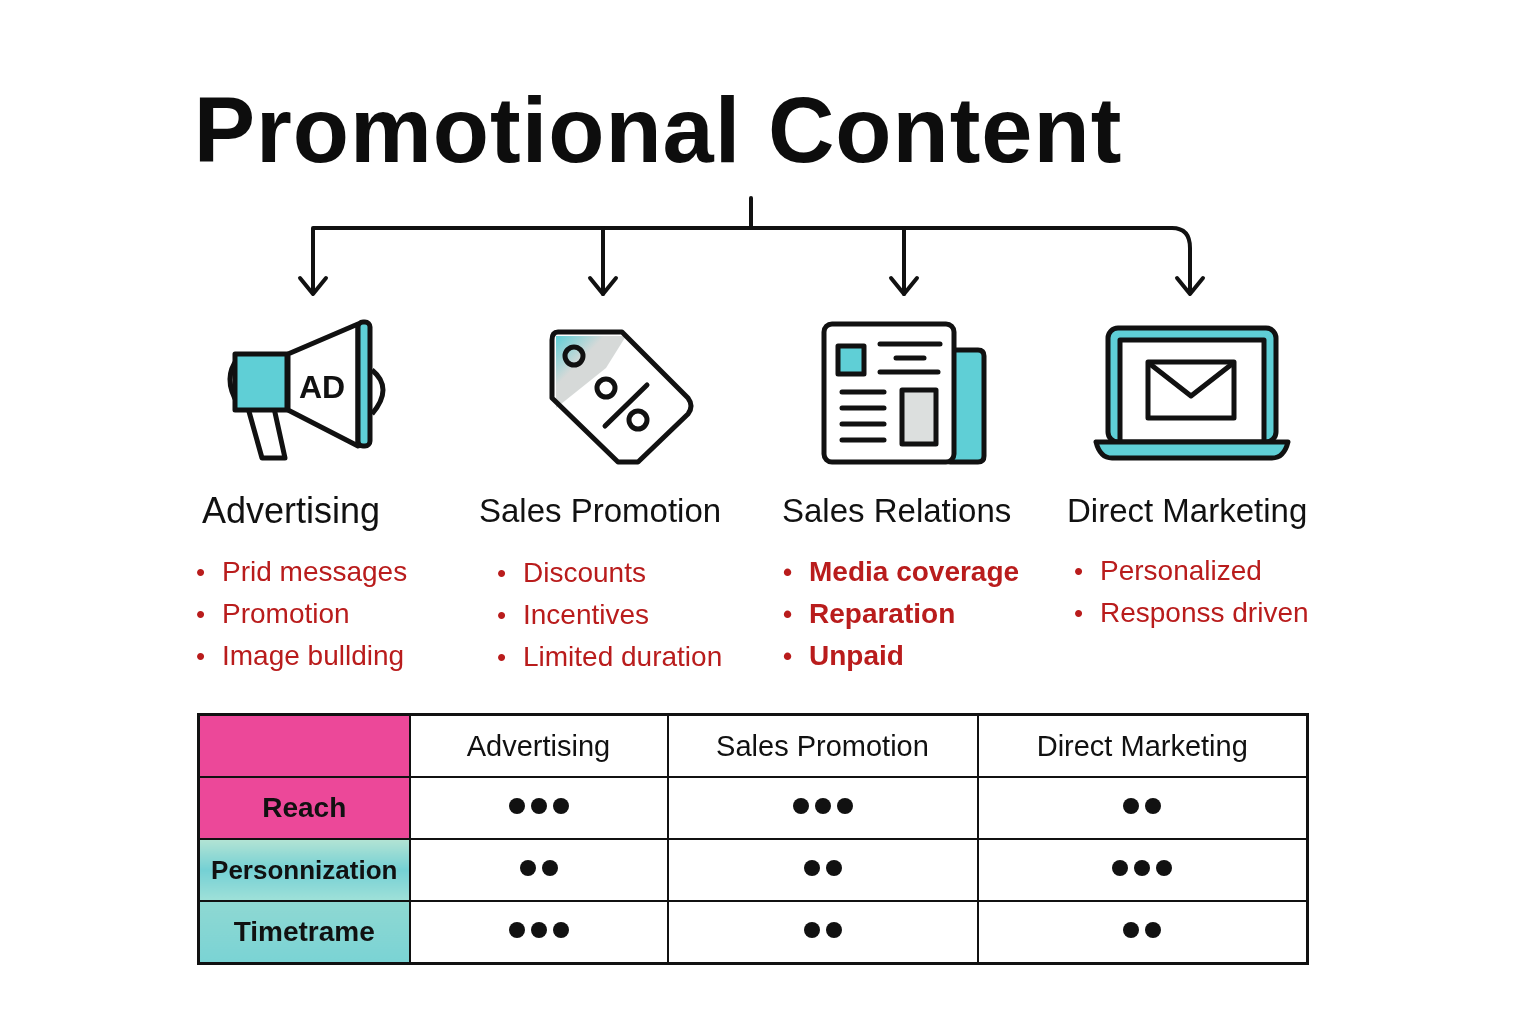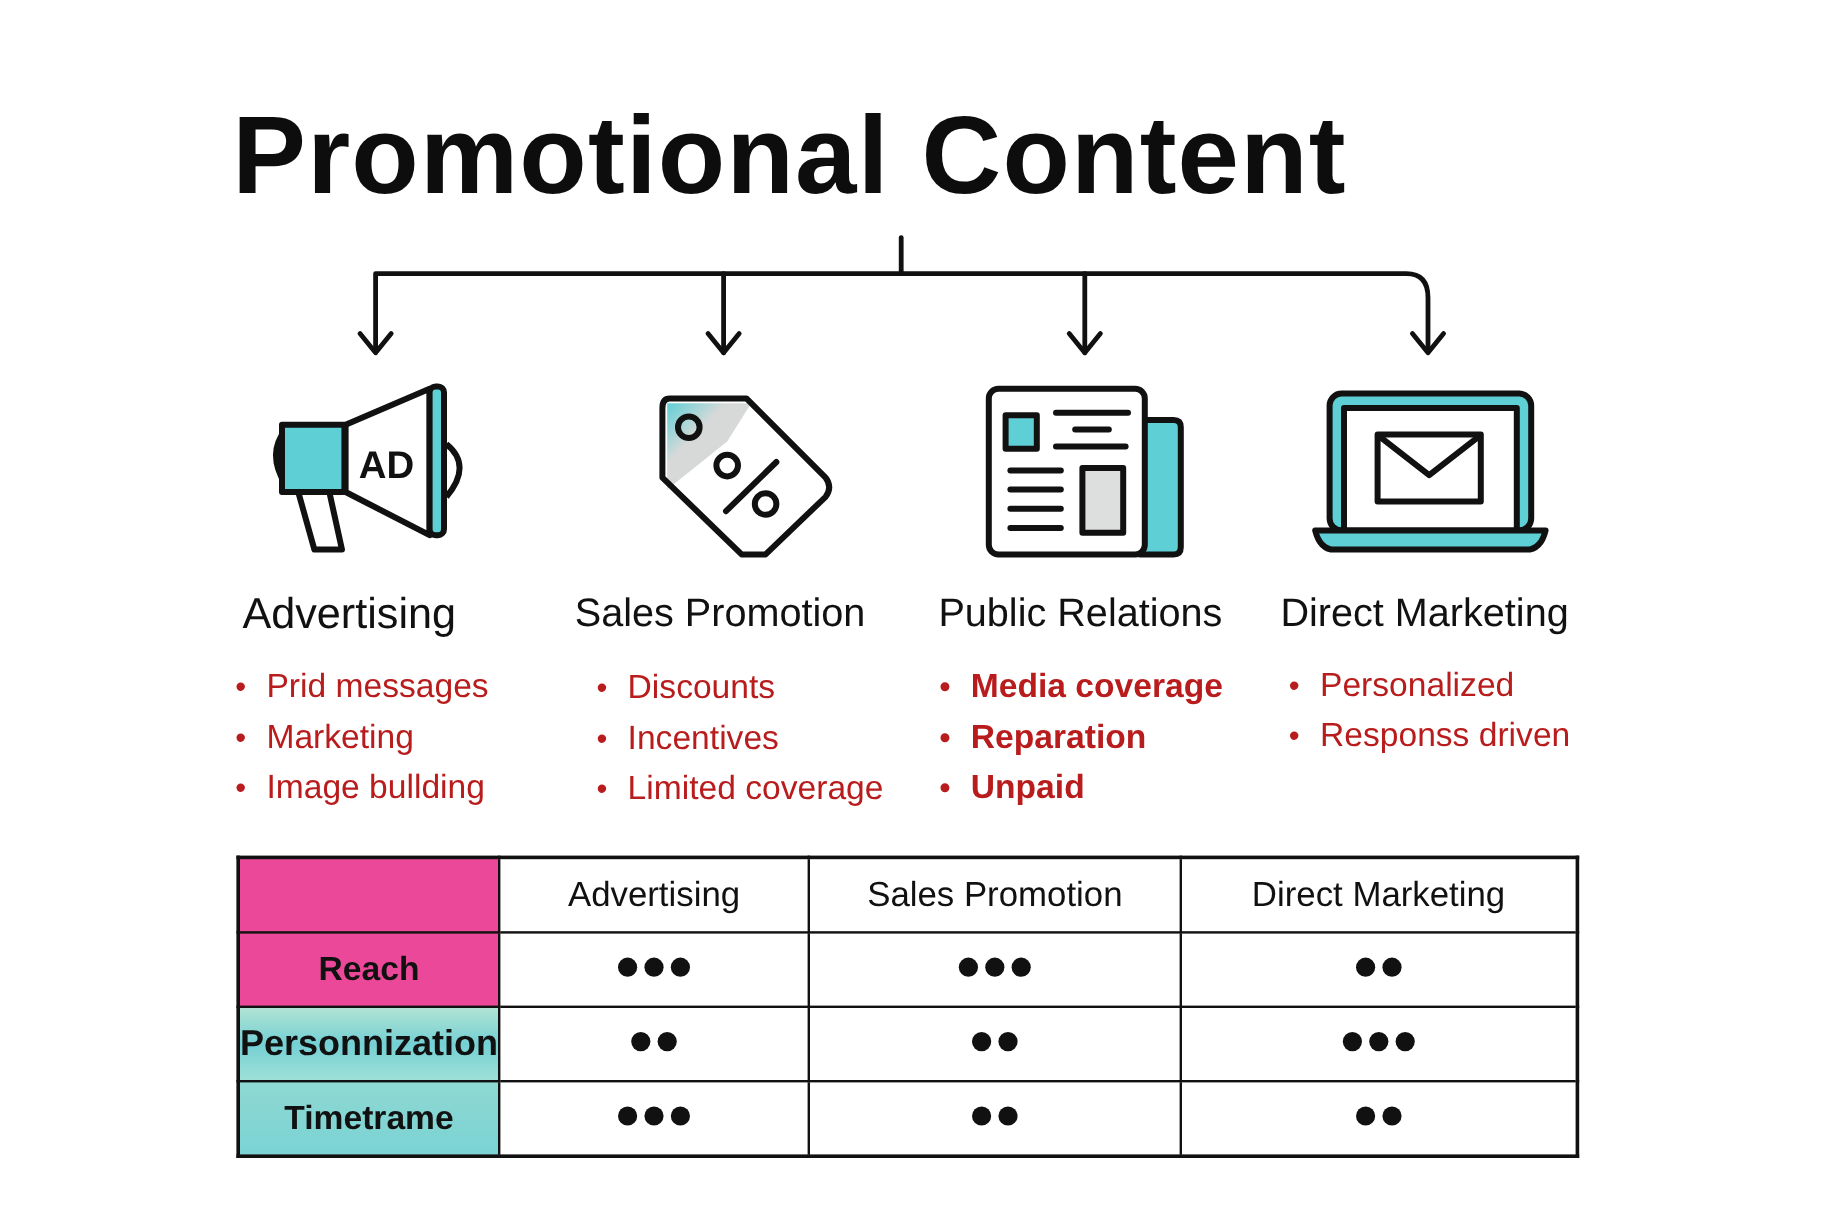--- a/index.html
+++ b/index.html
@@ -10,21 +10,21 @@
   .cat-title { position:absolute; font-size:34px; white-space:nowrap; color:#111; }
   .bullets { position:absolute; list-style:none; margin:0; padding:0; font-size:28px; color:#b91c1c; }
   .bullets li { height:42px; line-height:42px; white-space:nowrap; }
   .bullets li::before { content:"•"; display:inline-block; width:26px; font-size:26px; }
   table.cmp { position:absolute; left:197px; top:713px; border-collapse:collapse; border:3px solid #111; }
   table.cmp td, table.cmp th { border:2px solid #111; text-align:center; padding:0; }
   table.cmp th { font-weight:400; font-size:29px; height:60px; }
   table.cmp td { height:60px; }
   .rowhead { font-size:28px; font-weight:700; }
   .rh0 { background:#ec4899; }
-  .rh1 { background:linear-gradient(180deg,#b2e3d4 0%,#74d0d4 50%,#9ee0d8 100%); font-size:30px; }
+  .rh1 { background:linear-gradient(180deg,#b2e3d4 0%,#74d0d4 50%,#9ee0d8 100%); font-size:26px; }
   .rh2 { background:linear-gradient(180deg,#8ed8d2 0%,#7ad3d4 100%); }
   .dots { display:inline-flex; gap:6px; }
   .dot { width:16px; height:16px; border-radius:50%; background:#111; display:inline-block; }
 </style>
 </head>
 <body>
 
 <div class="title">Promotional Content</div>
 
 <svg class="connector" width="1536" height="310" viewBox="0 0 1536 310">
@@ -47,21 +47,21 @@
     <path d="M30 90 L44 140 L67 140 L56 90 Z" fill="#fff"></path>
     <path d="M70 36 L140 6 L140 128 L70 92 Z" fill="#fff"></path>
     <rect x="17" y="36" width="52" height="56" fill="#5fcfd6"></rect>
     <rect x="140" y="4" width="12" height="124" rx="5" fill="#5fcfd6"></rect>
   </g>
   <text x="104" y="80" text-anchor="middle" font-family="Liberation Sans, sans-serif" font-weight="700" font-size="32" fill="#111">AD</text>
 </svg>
 <div class="cat-title" style="left:202px;top:490px;font-size:36px;">Advertising</div>
 <ul class="bullets" style="left:196px;top:551px;">
   <li>Prid messages</li>
-  <li>Marketing</li>
+  <li>Promotion</li>
   <li>Image bullding</li>
 </ul>
 
 <svg class="icon" style="left:546px;top:328px" width="150" height="140" viewBox="0 0 150 140">
   <defs>
     <linearGradient id="tagg" x1="0" y1="0" x2="1" y2="1">
       <stop offset="0" stop-color="#5fcfd6"></stop>
         <stop offset="0.35" stop-color="#d6d9d8"></stop>
         <stop offset="1" stop-color="#d6d9d8"></stop>
     </linearGradient>
@@ -70,39 +70,39 @@
   <path d="M12 4 L76 4 L142 70 Q148 78 142 86 L92 134 L72 134 L6 70 L6 12 Q6 4 12 4 Z" fill="none" stroke="#111" stroke-width="5" stroke-linejoin="round"></path>
   <circle cx="28" cy="28" r="9" fill="none" stroke="#111" stroke-width="5"></circle>
   <circle cx="60" cy="60" r="9" fill="none" stroke="#111" stroke-width="5"></circle>
   <circle cx="92" cy="92" r="9" fill="none" stroke="#111" stroke-width="5"></circle>
   <line x1="101" y1="57" x2="59" y2="98" stroke="#111" stroke-width="5" stroke-linecap="round"></line>
 </svg>
 <div class="cat-title" style="left:479px;top:492px;font-size:33px;">Sales Promotion</div>
 <ul class="bullets" style="left:497px;top:552px;">
   <li>Discounts</li>
   <li>Incentives</li>
-  <li>Limited coverage</li>
+  <li>Limited duration</li>
 </ul>
 
 <svg class="icon" style="left:820px;top:320px" width="170" height="148" viewBox="0 0 170 148">
   <g stroke="#111" stroke-width="5" stroke-linejoin="round" stroke-linecap="round">
     <path d="M130 30 L158 30 Q164 30 164 36 L164 136 Q164 142 158 142 L130 142 Z" fill="#5fcfd6"></path>
     <rect x="4" y="4" width="130" height="138" rx="8" fill="#fff"></rect>
     <rect x="18" y="26" width="26" height="28" fill="#5fcfd6"></rect>
     <line x1="60" y1="24" x2="120" y2="24"></line>
     <line x1="76" y1="38" x2="104" y2="38"></line>
     <line x1="60" y1="52" x2="118" y2="52"></line>
     <line x1="22" y1="72" x2="64" y2="72"></line>
     <line x1="22" y1="88" x2="64" y2="88"></line>
     <line x1="22" y1="104" x2="64" y2="104"></line>
     <line x1="22" y1="120" x2="64" y2="120"></line>
     <rect x="82" y="70" width="34" height="54" fill="#dcdfde"></rect>
   </g>
 </svg>
-<div class="cat-title" style="left:782px;top:492px;font-size:33px;">Public Relations</div>
+<div class="cat-title" style="left:782px;top:492px;font-size:33px;">Sales Relations</div>
 <ul class="bullets" style="left:783px;top:551px;font-weight:bold;">
   <li>Media coverage</li>
   <li>Reparation</li>
   <li>Unpaid</li>
 </ul>
 
 <svg class="icon" style="left:1092px;top:324px" width="200" height="140" viewBox="0 0 200 140">
   <g stroke="#111" stroke-width="5" stroke-linejoin="round">
     <rect x="16" y="4" width="168" height="114" rx="10" fill="#5fcfd6"></rect>
     <rect x="28" y="16" width="144" height="102" fill="#fff"></rect>

